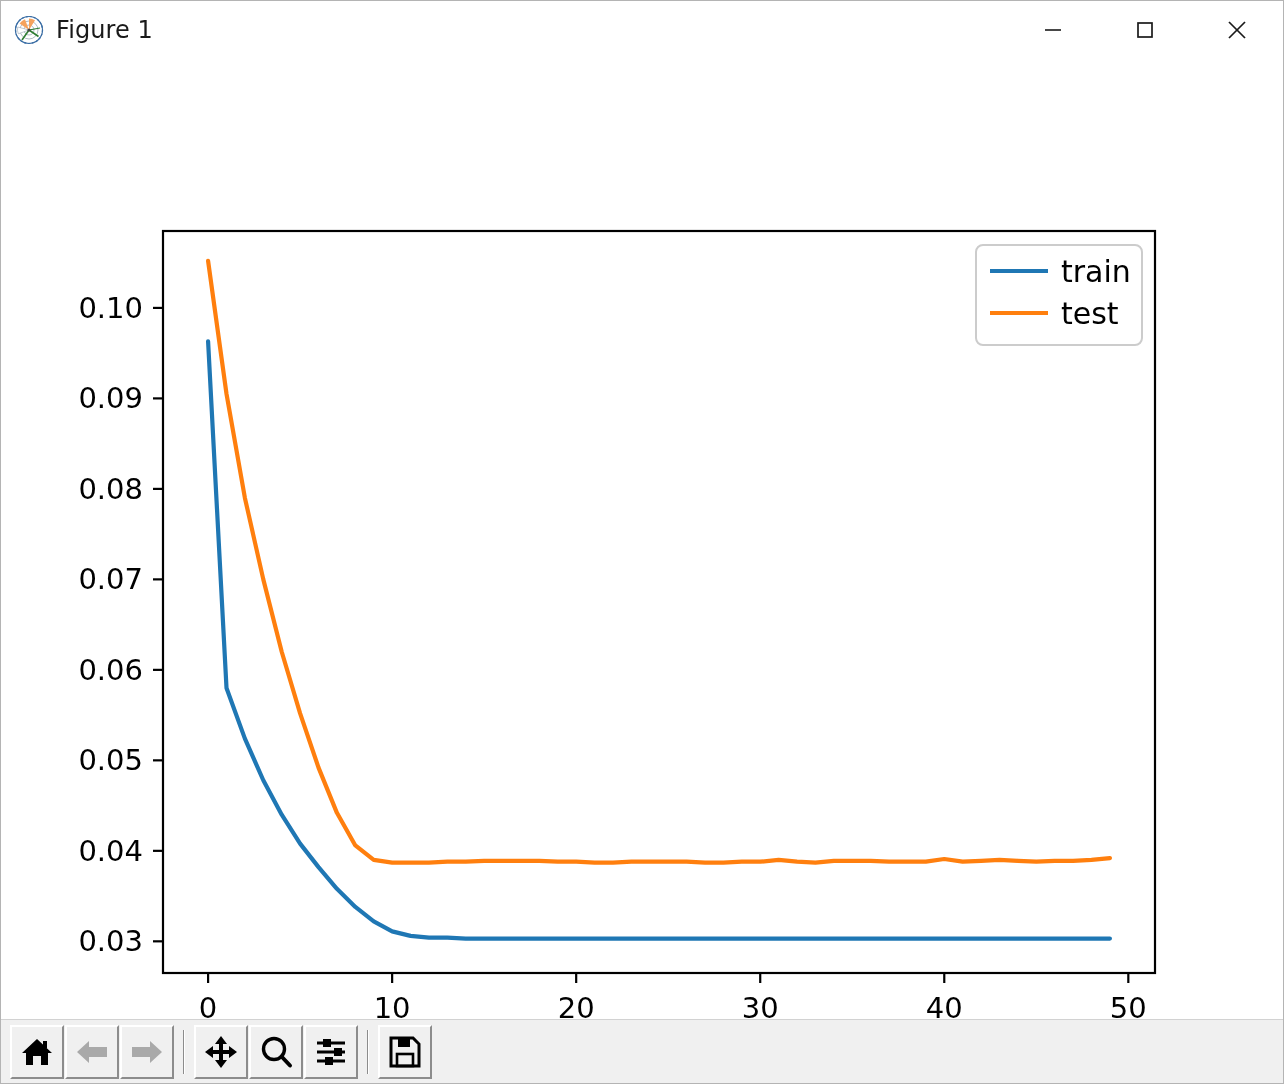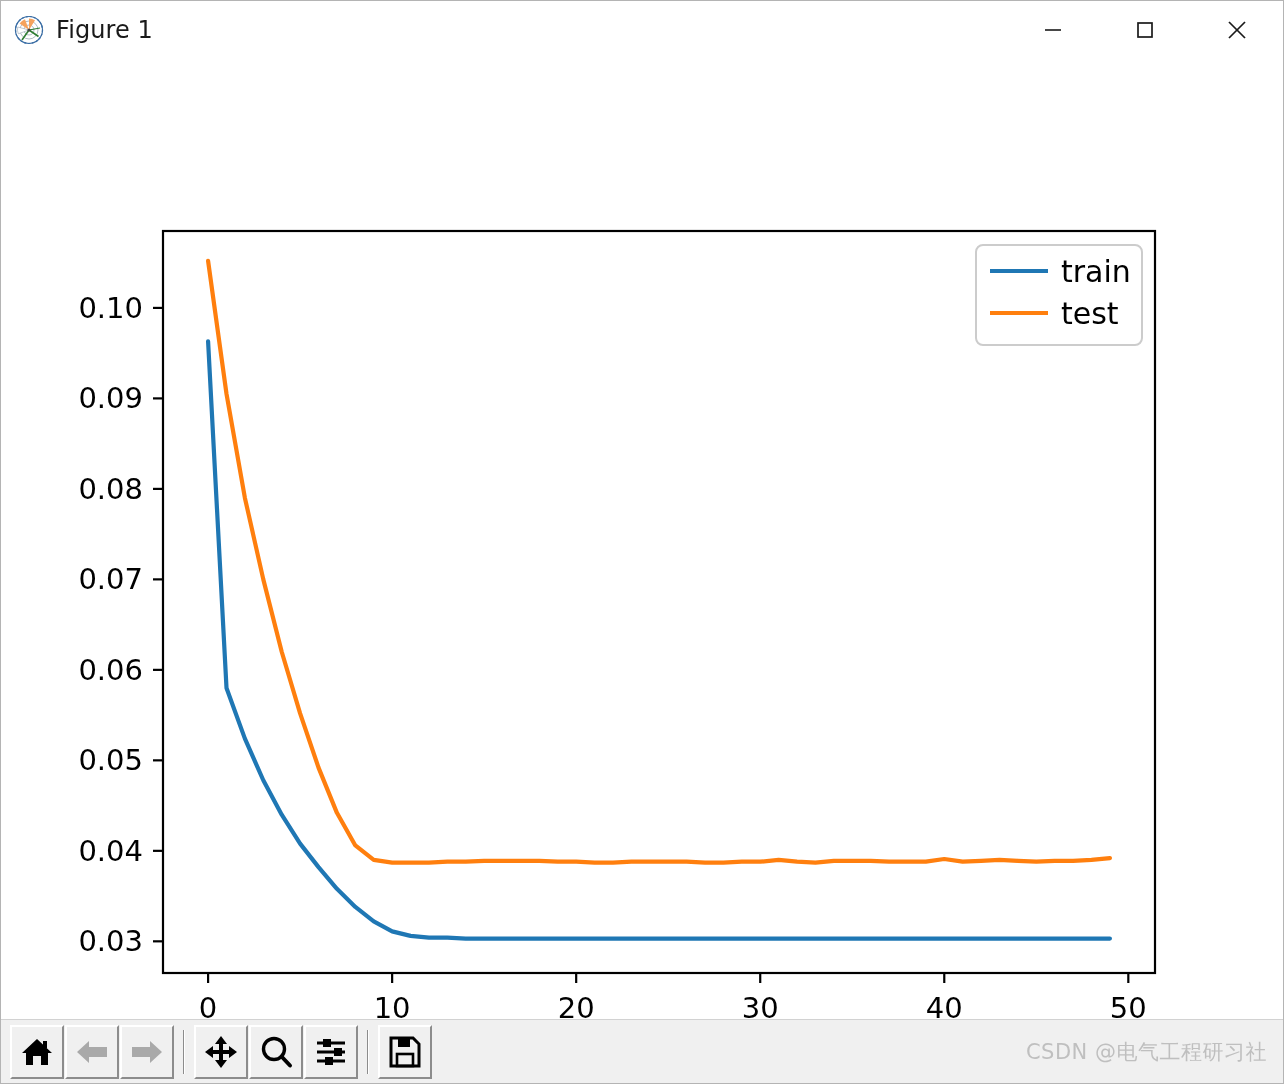--- a/index.html
+++ b/index.html
@@ -319,15 +319,14 @@
     <button class="tbtn">
       <span>
         <svg width="36" height="36" viewBox="0 0 36 36">
           <path d="M4 4 L26 4 L32 10 L32 32 L4 32 Z" fill="none" stroke="#000000" stroke-width="3"></path>
           <rect x="11" y="4" width="12" height="9" fill="#000000"></rect>
           <rect x="10" y="20" width="16" height="12" fill="none" stroke="#000000" stroke-width="2.6"></rect>
         </svg>
       </span>
     </button>
 
-    <span id="watermark">CSDN @电气工程研习社</span>
   </div>
 </div>
 
 </body></html>

